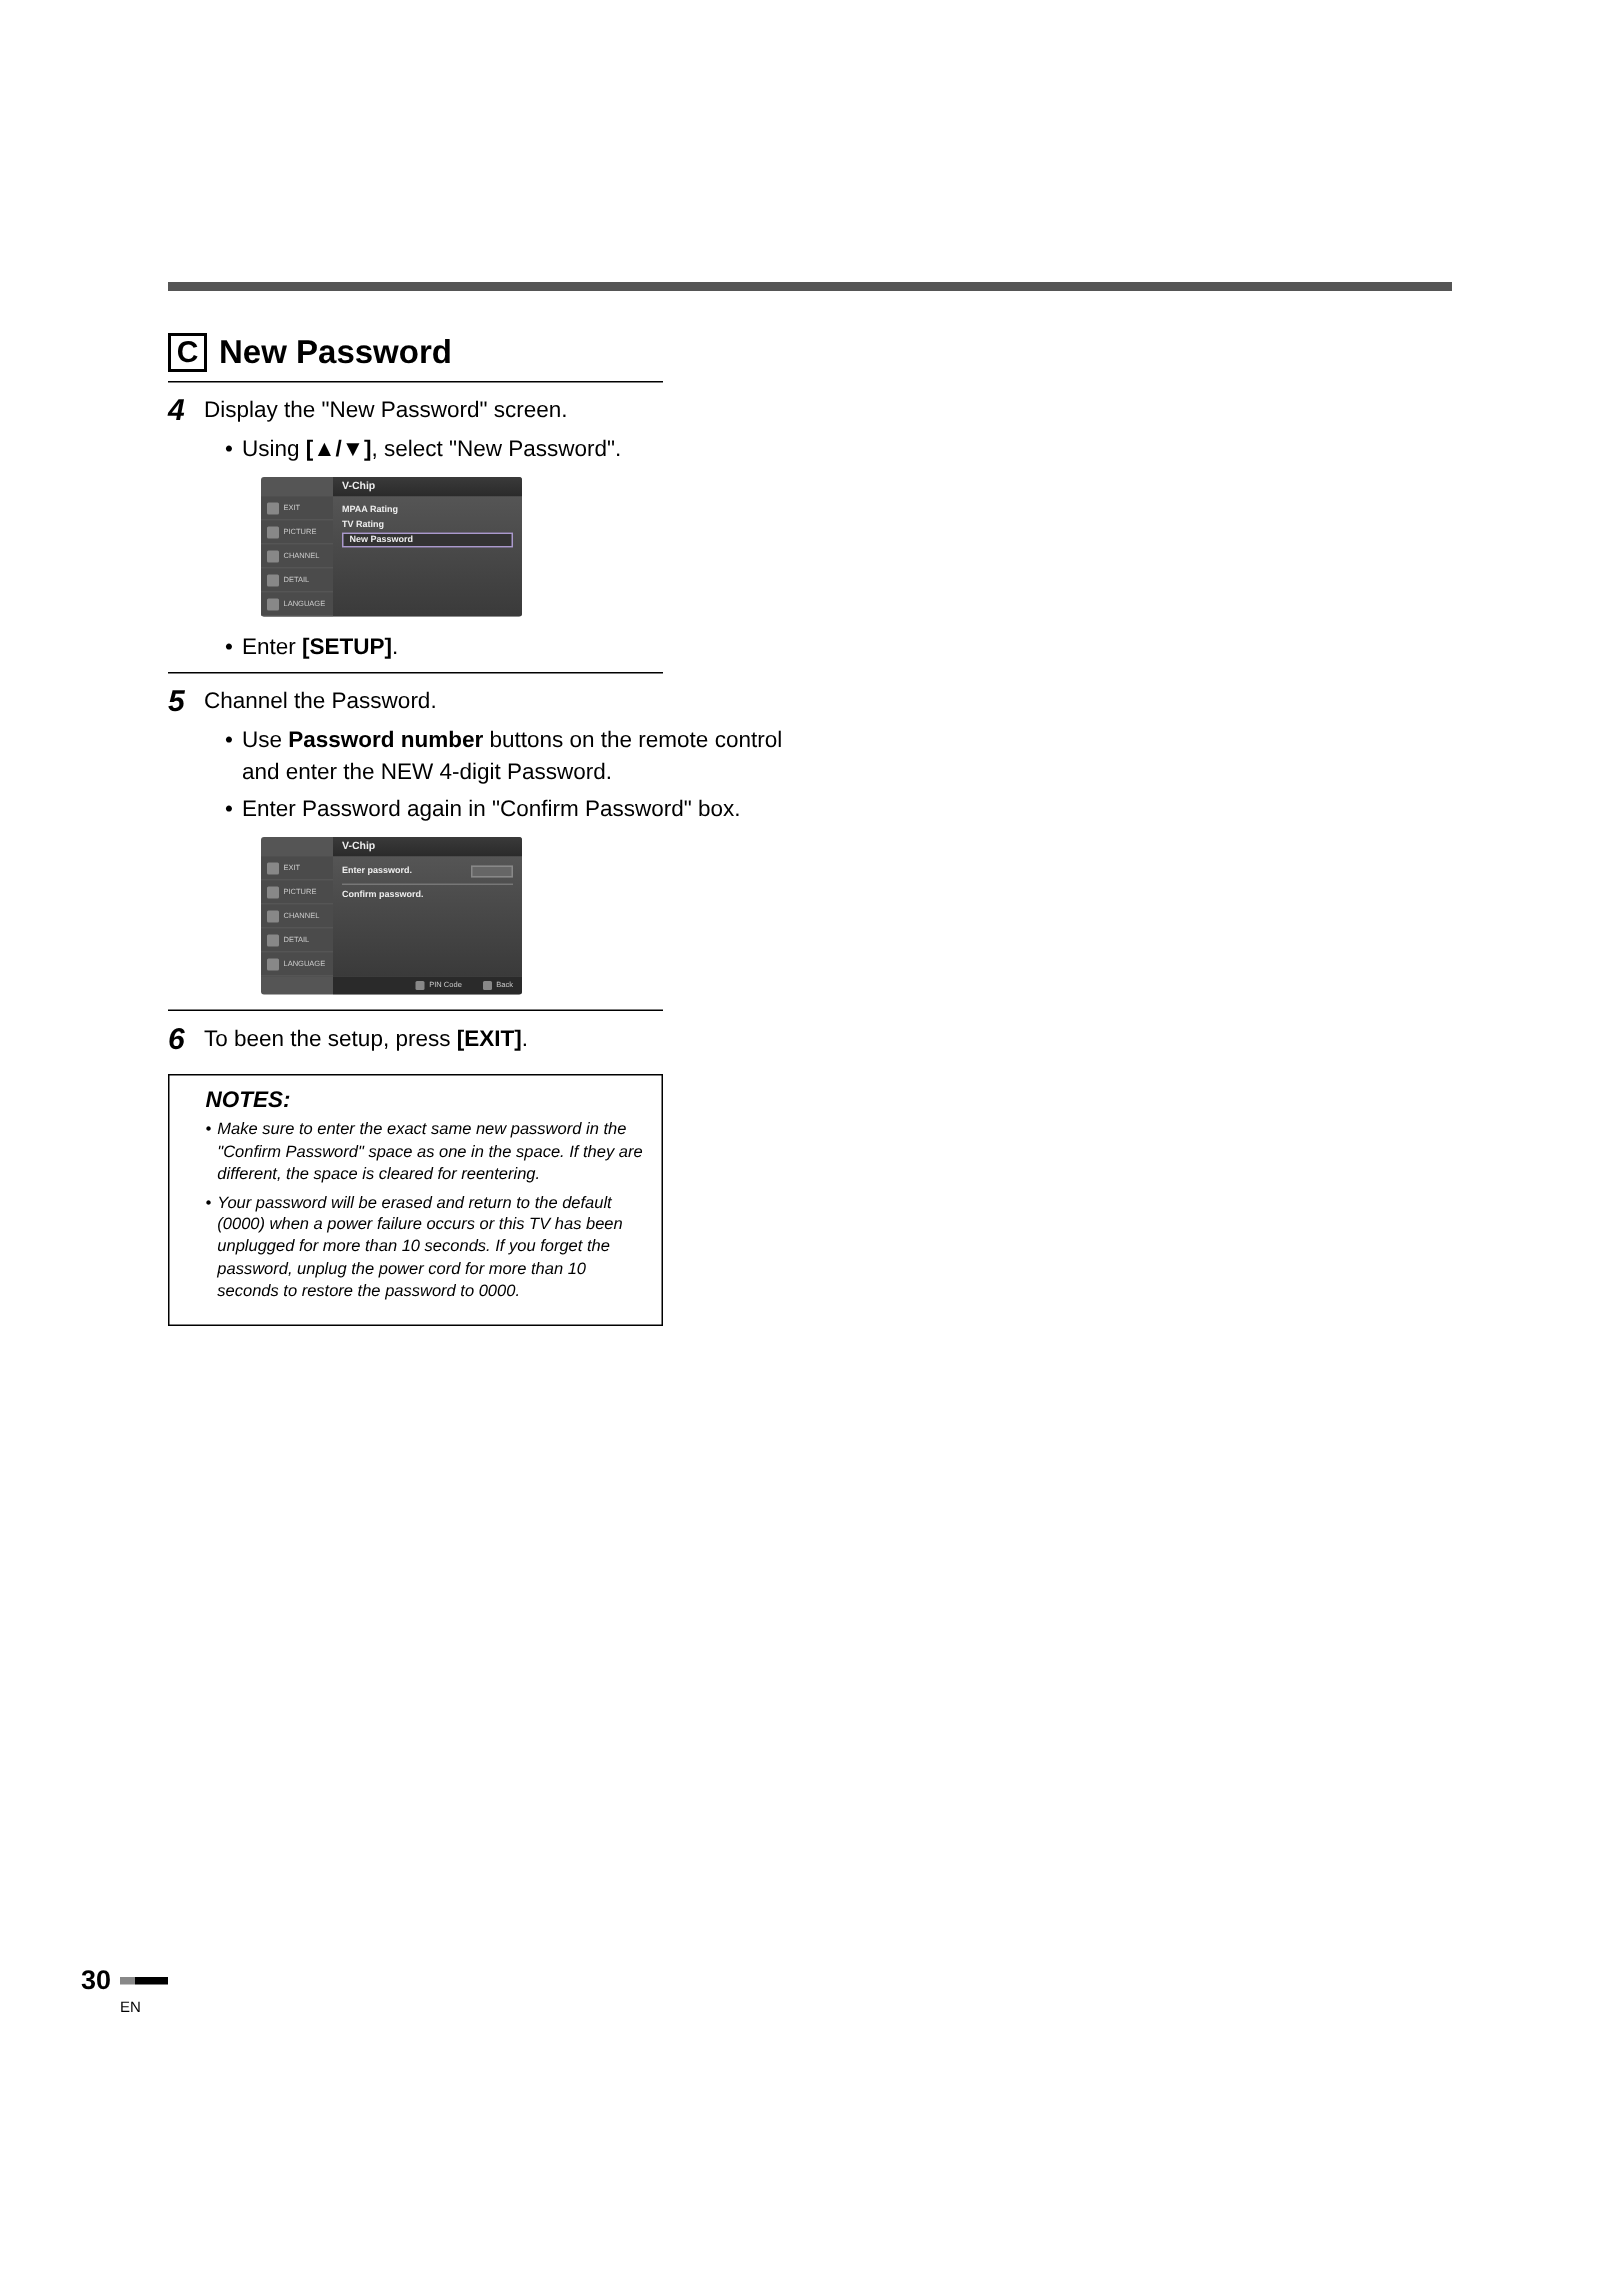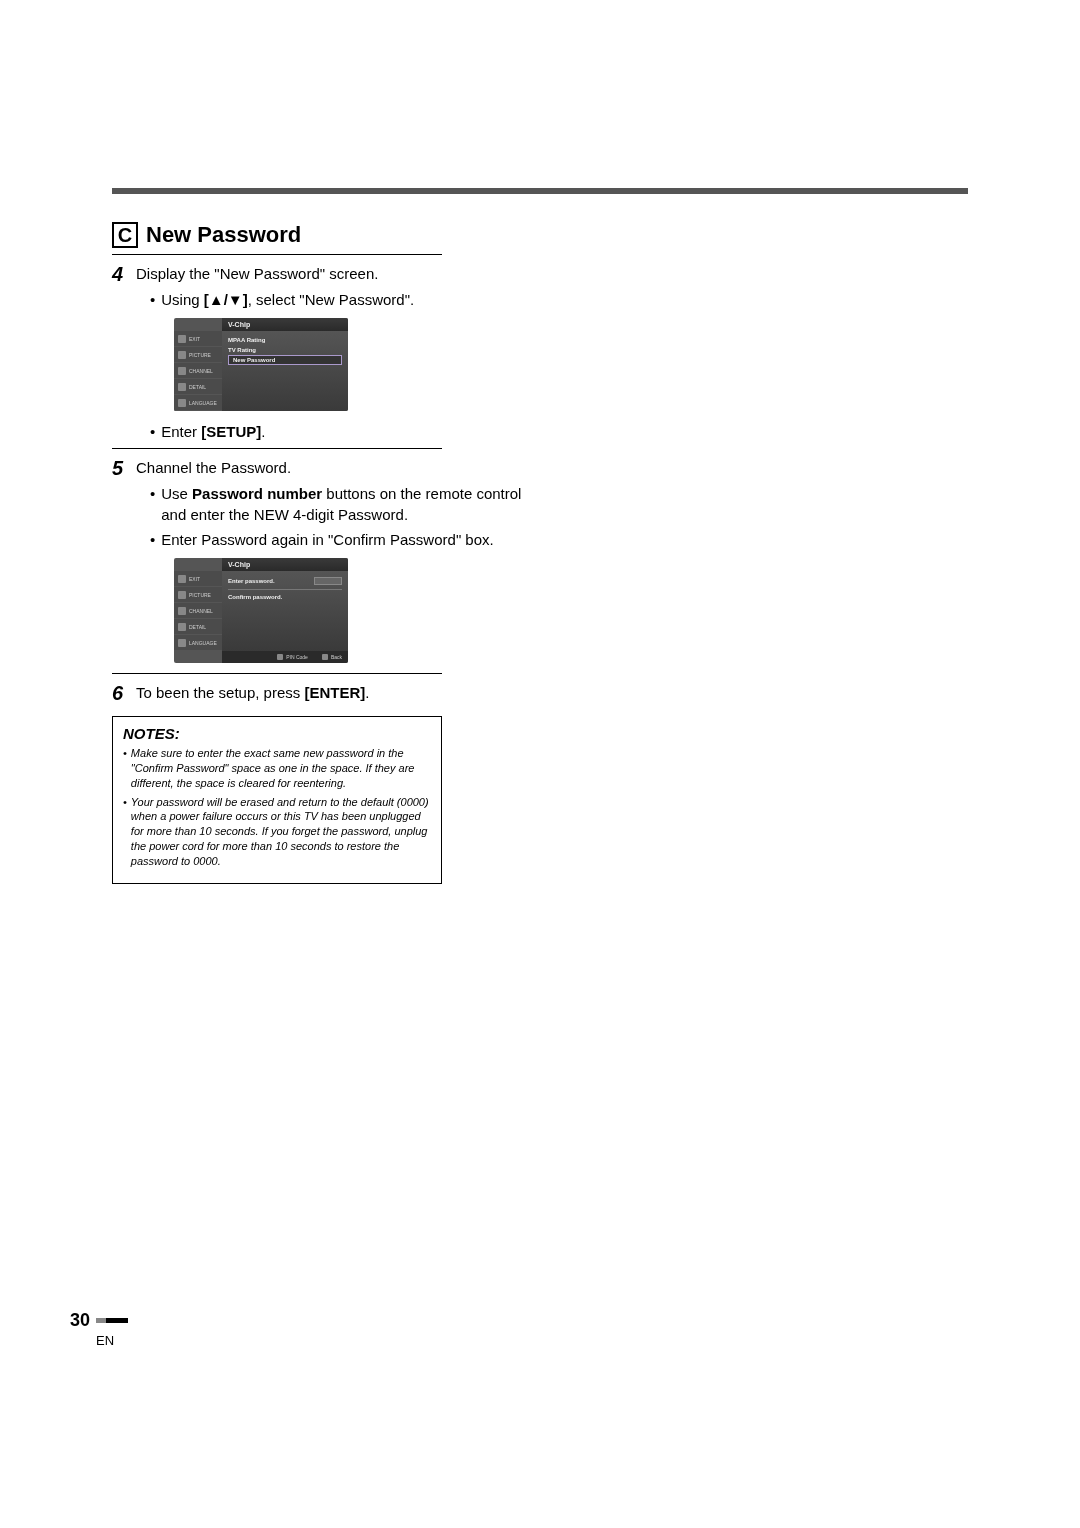--- a/index.html
+++ b/index.html
@@ -25,30 +25,30 @@
   .osd-side div .ic { width:8px; height:8px; background:#888; margin-right:3px; border-radius:1px; }
   .osd-main { flex:1; background: linear-gradient(#555 0%, #4a4a4a 40%, #3a3a3a 100%); padding:4px 6px; }
   .osd-main .item { font-size:6px; color:#eee; padding:2px 0; font-weight:bold;}
   .osd-main .item.selected { border:1px solid #a9c; padding:1px 4px; background:#333; }
   .osd-footer { height:12px; background:#2a2a2a; margin-left:48px; display:flex; align-items:center; justify-content:flex-end; padding:0 6px; gap:14px; }
   .osd-footer span { font-size:5px; color:#ccc; display:flex; align-items:center; gap:3px;}
   .osd-footer .ficon { width:6px; height:6px; background:#888; border-radius:1px;}
   .input-box { border:1px solid #888; background:#666; width:28px; height:8px; }
   .osd-main .row { display:flex; align-items:center; justify-content:space-between; padding:2px 0;}
   .osd-main .row .lbl { font-size:6px; color:#eee; font-weight:bold;}
-  .notes-box { border:1px solid #000; width:330px; padding:8px 10px 10px 10px; margin-top:12px; }
+  .notes-box { border:1px solid #000; width:330px; padding:8px 10px 10px 24px; margin-top:12px; }
   .notes-title { font-style:italic; font-weight:bold; font-size:15px; margin-bottom:4px; }
   .note-item { font-size:11px; font-style:italic; line-height:1.35; margin-bottom:4px; display:flex; }
   .note-item .bullet { margin-right:4px; }
-  .pagefoot { position:absolute; left:70px; top:1310px; width: 90px; }
+  .pagefoot { position:absolute; left:54px; top:1310px; width: 90px; }
   .pgrow { display:flex; align-items:center; }
   .pgnum { font-size:18px; font-weight:bold; margin-right:6px; }
   .pgbar-g { width:10px; height:5px; background:#888; }
   .pgbar-d { width:22px; height:5px; background:#000; margin-left:0; }
-  .pglang { font-size:13px; margin-left:26px; margin-top:2px; }
+  .pglang { font-size:10px; margin-left:26px; margin-top:2px; }
 </style>
 </head>
 <body>
 
 <div class="page">
   <div class="top-bar"></div>
 
   <div class="content">
     <div class="section-header">
       <div class="letter-box">C</div>
@@ -171,21 +171,21 @@
             <span>Back</span>
           </span>
       </div>
     </div>
 
     <div class="hr"></div>
 
     <div class="step-row">
       <div class="step-num">6</div>
       <div class="step-text">
-        <span>To been the setup, press </span><span class="bold">[ENTER]</span><span>.</span>
+        <span>To been the setup, press </span><span class="bold">[EXIT]</span><span>.</span>
       </div>
     </div>
 
     <div class="notes-box">
       <div class="notes-title">NOTES:</div>
       <div class="note-item">
           <span class="bullet">•</span>
           <span>Make sure to enter the exact same new password in the "Confirm Password" space as one in the space. If they are different, the space is cleared for reentering.</span>
         </div>
       <div class="note-item">

